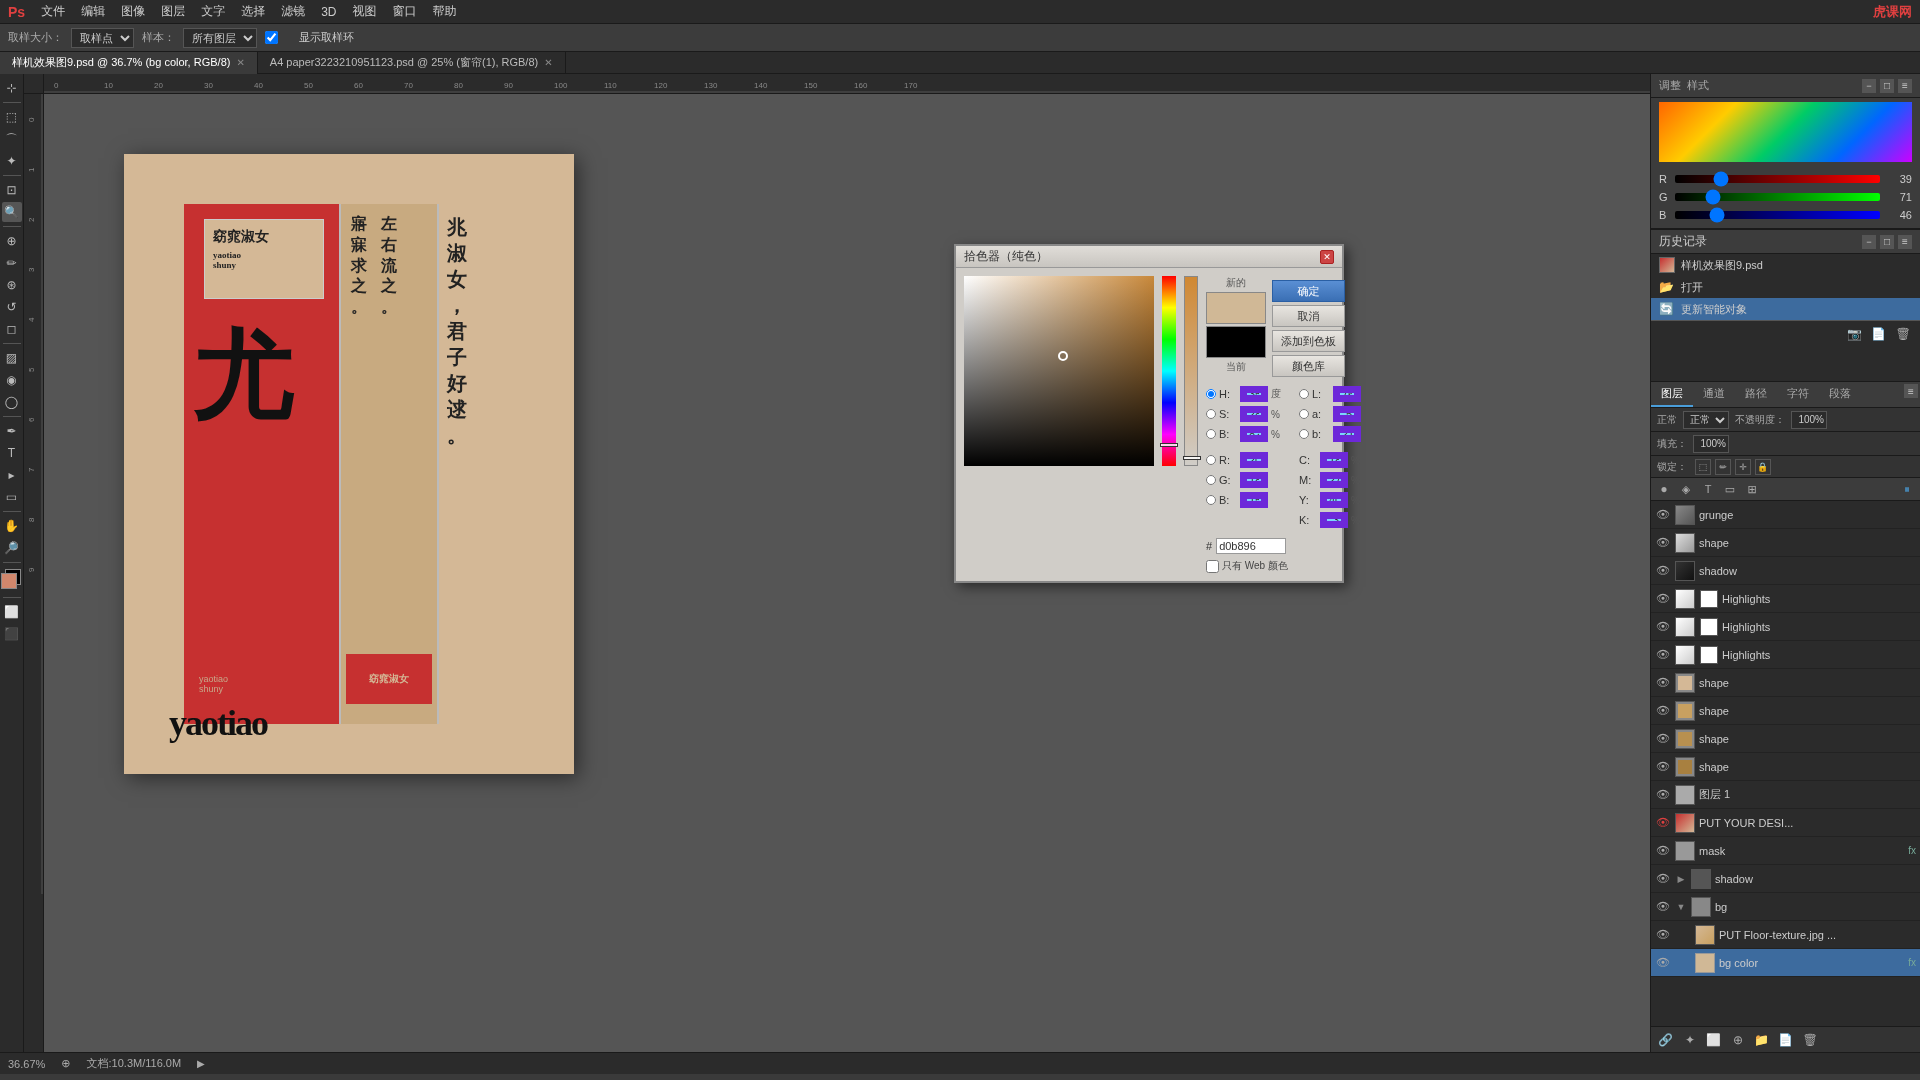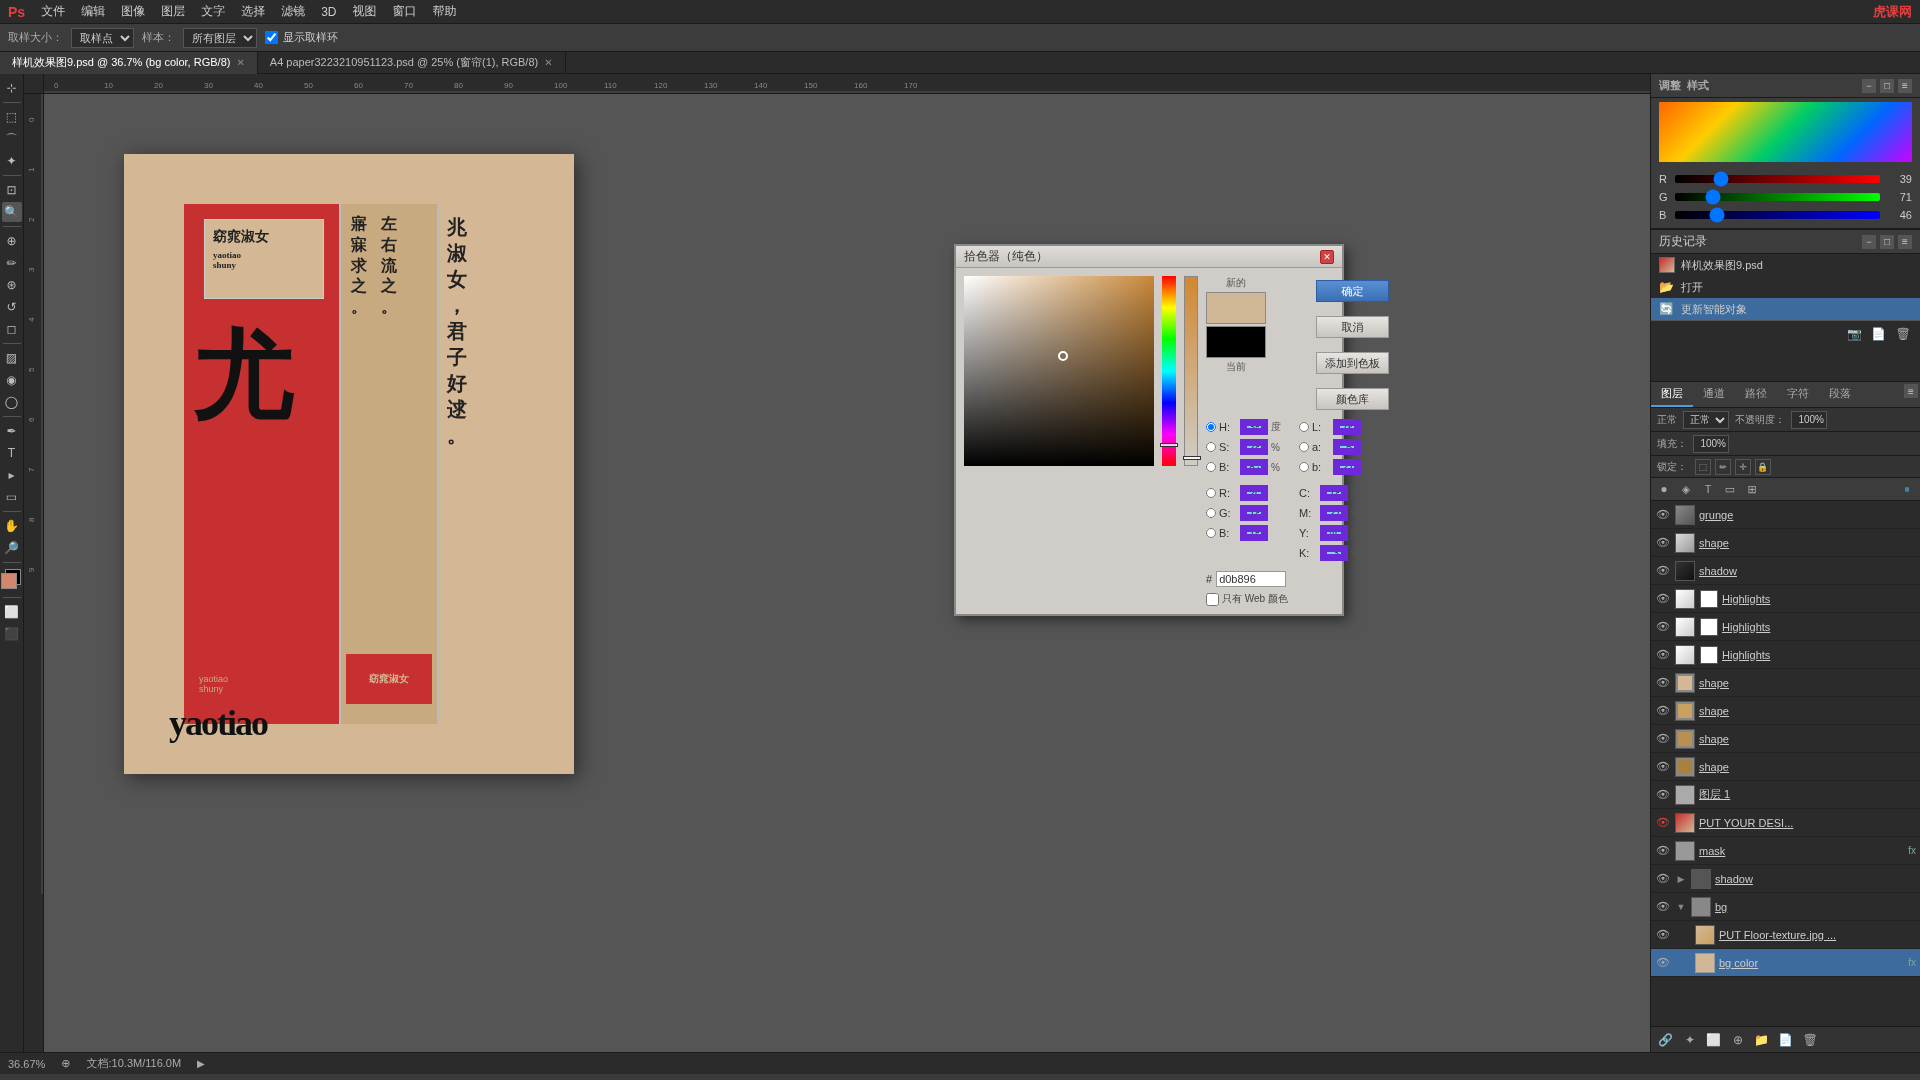--- a/index.html
+++ b/index.html
@@ -32,21 +32,21 @@
     .toolbar-label { color: #aaa; font-size: 11px; }
     .toolbar-select {
       background: #2b2b2b;
       color: #ccc;
       border: 1px solid #555;
       height: 20px;
       font-size: 11px;
       padding: 0 4px;
     }
     .toolbar-checkbox-label {
-      display: flex; align-items: center; gap: 5px; color: #ccc; font-size: 11px; justify-content: flex-end;
+      display: flex; align-items: center; gap: 21px; color: #ccc; font-size: 11px; justify-content: flex-end;
     }
 
     
     #tab-bar {
       width: 100%;
       height: 22px;
       background: #2b2b2b;
       display: flex;
       align-items: center;
       border-bottom: 1px solid #1a1a1a;
@@ -400,21 +400,20 @@
       background: #fff;
       margin-left: 1px;
     }
     .layer-name {
       flex: 1;
       color: #ccc;
       font-size: 11px;
       overflow: hidden;
       text-overflow: ellipsis;
       white-space: nowrap;
-      text-decoration: underline;
     }
     .layer-fx {
       color: #7a9;
       font-size: 10px;
     }
     .layer-indent {
       width: 16px;
       flex-shrink: 0;
     }
     
@@ -842,21 +841,21 @@
 
         <div class="picker-right">
 
           <div style="display:flex;gap:6px;align-items:flex-start;">
             <div style="display:flex;flex-direction:column;align-items:center;gap:2px;">
               <span class="swatch-label">新的</span>
               <div style="width:60px;height:32px;background:#d0b896;border:1px solid #888;"></div>
               <div style="width:60px;height:32px;background:#000;border:1px solid #888;"></div>
               <span class="swatch-label">当前</span>
             </div>
-            <div style="display:flex;flex-direction:column;gap:14px;margin-top:4px;margin-left:44px;">
+            <div style="display:flex;flex-direction:column;gap:3px;margin-top:4px;">
               <button class="picker-btn primary">确定</button>
               <button class="picker-btn">取消</button>
               <button class="picker-btn">添加到色板</button>
               <button class="picker-btn">颜色库</button>
             </div>
           </div>
 
           <div style="display:flex;gap:12px;margin-top:4px;">
 
             <div style="display:flex;flex-direction:column;gap:2px;">
@@ -954,21 +953,21 @@
           </div>
         </div>
       </div>
     </div>
   </div>
 
   <div id="right-panel">
 
     <div style="background:#3c3c3c;border-bottom:1px solid #1a1a1a;">
       <div style="display:flex;align-items:center;height:24px;padding:0 8px;justify-content:space-between;border-bottom:1px solid #1a1a1a;">
-        <div style="display:flex;gap:6px;align-items:center;font-weight:bold;">
+        <div style="display:flex;gap:6px;align-items:center;">
           <span style="font-size:11px;color:#aaa;">调整</span>
           <span style="font-size:11px;color:#aaa;">样式</span>
         </div>
         <div style="display:flex;gap:4px;">
           <button class="panel-btn">－</button>
           <button class="panel-btn">□</button>
           <button class="panel-btn">≡</button>
         </div>
       </div>
 

